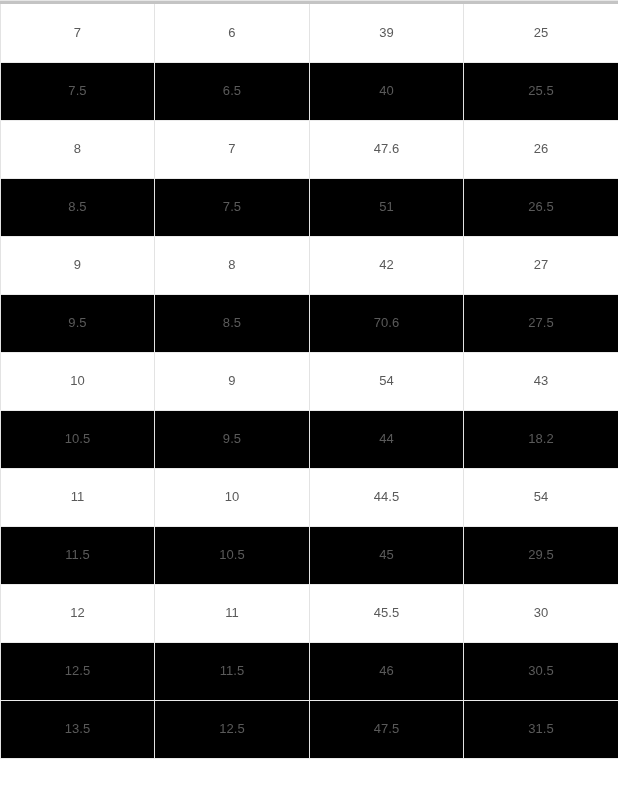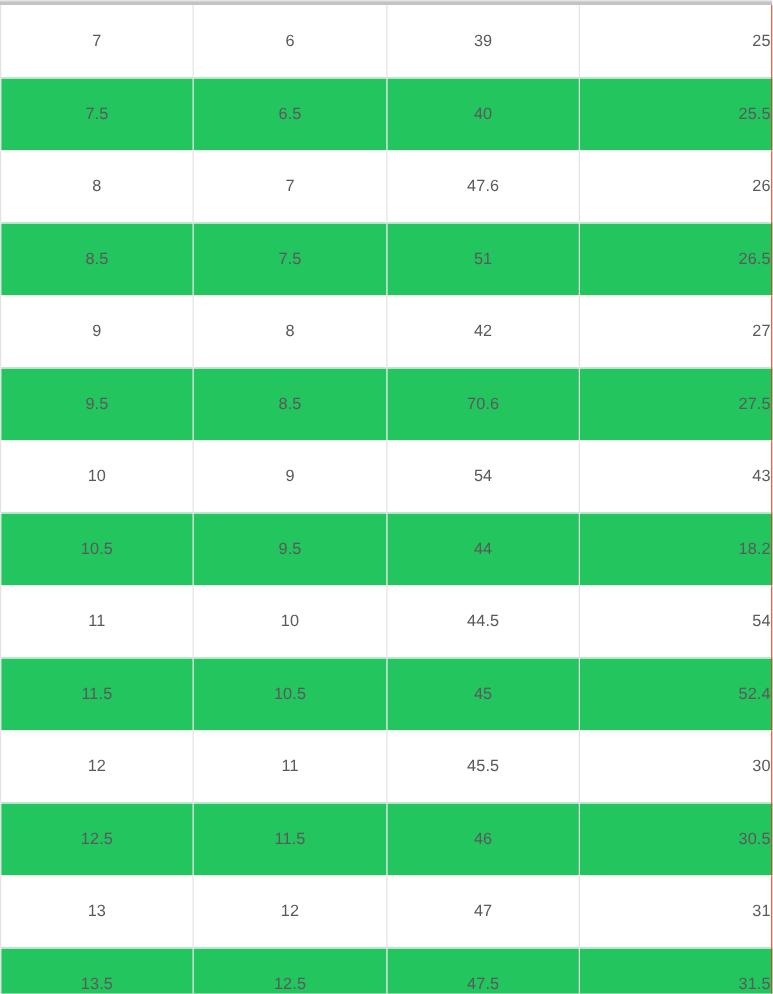--- a/index.html
+++ b/index.html
@@ -74,29 +74,28 @@
     border-bottom: 1px solid #ebebeb;
     font-weight: 400;
     letter-spacing: 0.1px;
     padding: 0;
   }
 
   .size-table td:first-child {
     border-left: 1px solid #e3e3e3;
   }
   .size-table td:last-child {
-    border-right: 4px solid #c2410c;
-    text-align: right;
+    border-right: 1px solid #c2410c;
   }
 
   .size-table tr.row-odd td {
     background: #ffffff;
   }
   .size-table tr.row-even td {
-    background: #22c55e;
+    background: #000000;
   }
 </style>
 </head>
 <body>
 
 <div class="table-viewport">
 
   <div class="top-hairline"></div>
   <div class="top-rule"></div>
 
@@ -159,40 +158,34 @@
         <tr class="row-odd">
           <td>11</td>
           <td>10</td>
           <td>44.5</td>
           <td>54</td>
         </tr>
         <tr class="row-even">
           <td>11.5</td>
           <td>10.5</td>
           <td>45</td>
-          <td>52.4</td>
+          <td>29.5</td>
         </tr>
         <tr class="row-odd">
           <td>12</td>
           <td>11</td>
           <td>45.5</td>
           <td>30</td>
         </tr>
         <tr class="row-even">
           <td>12.5</td>
           <td>11.5</td>
           <td>46</td>
           <td>30.5</td>
         </tr>
-        <tr class="row-odd">
-          <td>13</td>
-          <td>12</td>
-          <td>47</td>
-          <td>31</td>
-        </tr>
         <tr class="row-even">
           <td>13.5</td>
           <td>12.5</td>
           <td>47.5</td>
           <td>31.5</td>
         </tr>
       </tbody>
   </table>
 
 </div>

